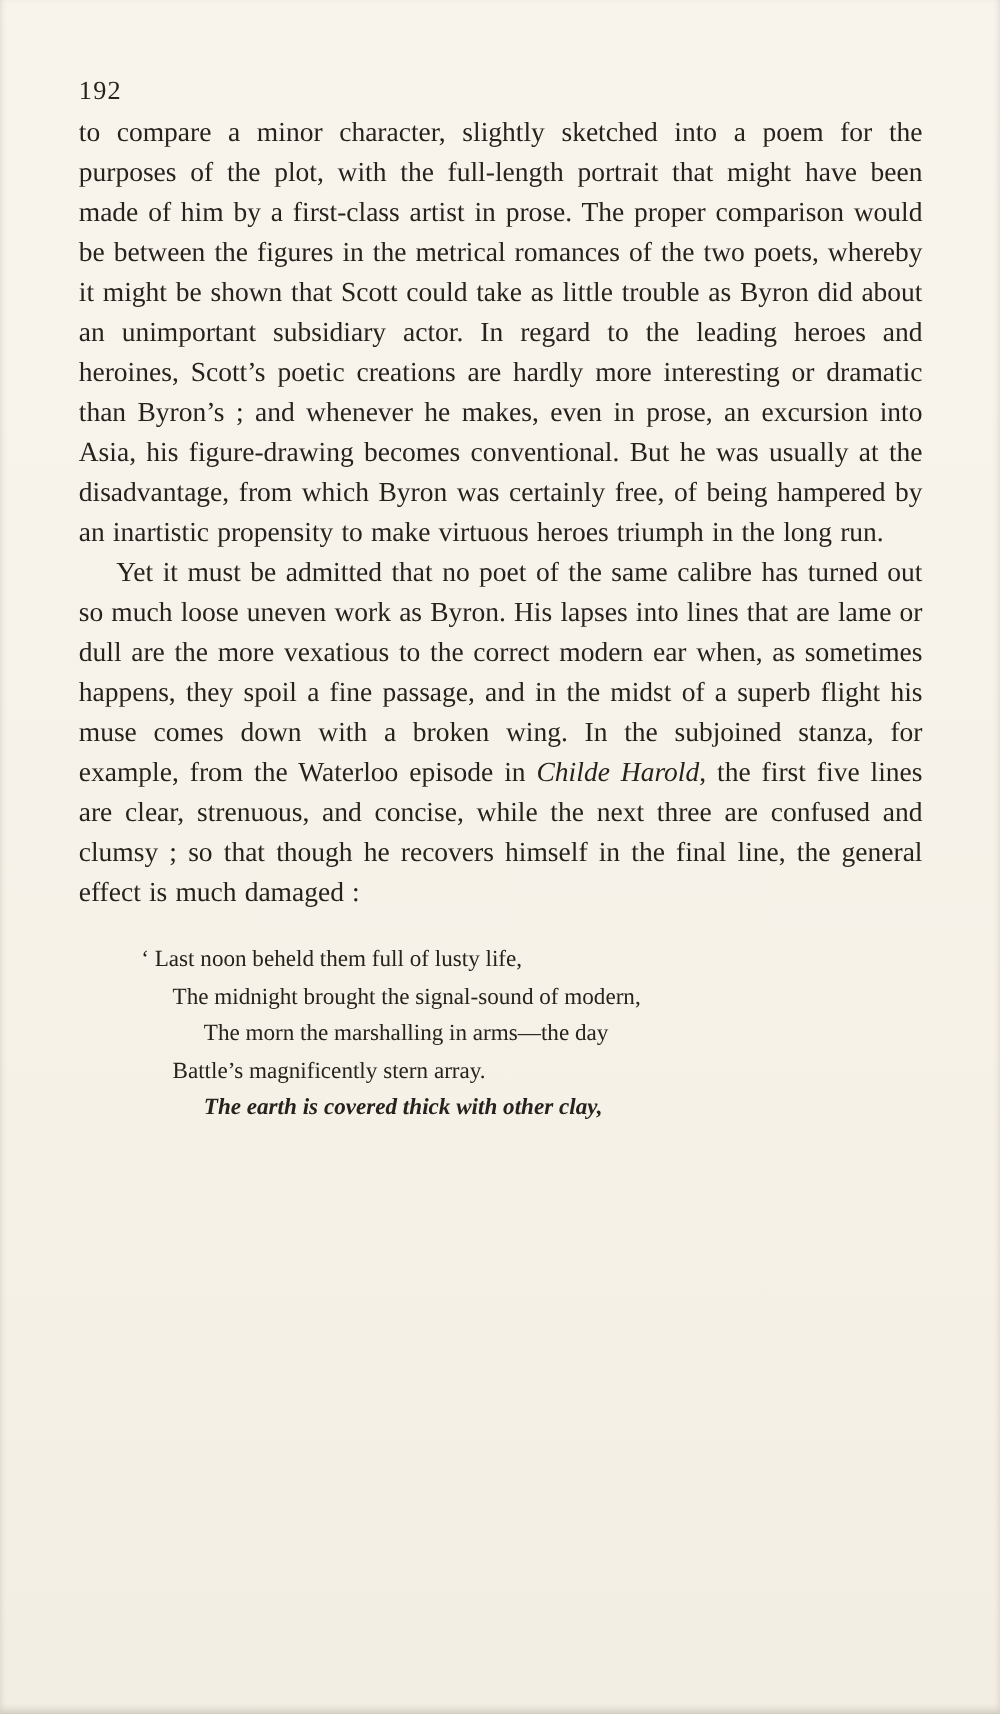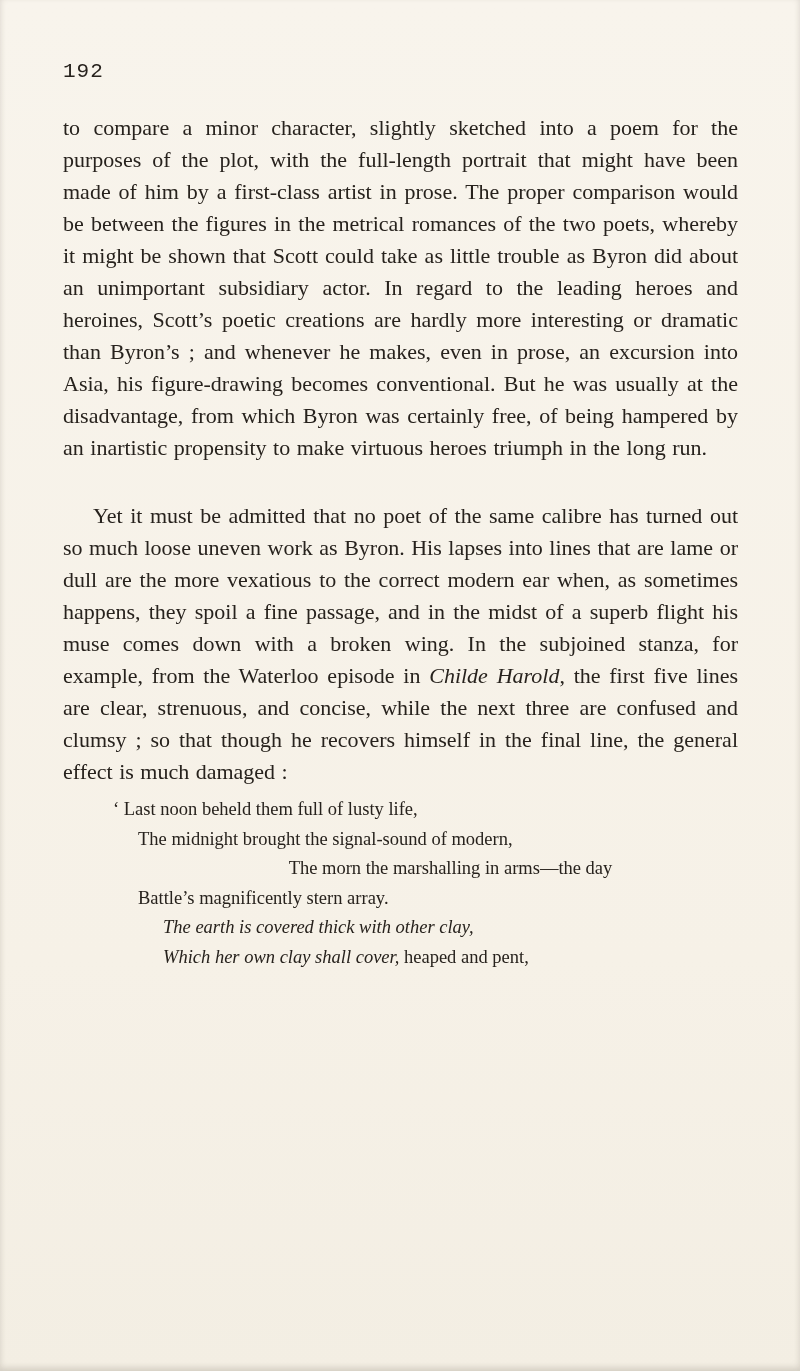--- a/index.html
+++ b/index.html
@@ -16,22 +16,20 @@
     padding: 58px 62px 0 63px;
     background: linear-gradient(180deg, #f8f4ec 0%, #f6f1e7 70%, #f3eee3 100%);
     color: #27221d;
     font-family: "Liberation Serif", "DejaVu Serif", serif;
     overflow: hidden;
     box-shadow: inset 0 -3px 6px rgba(60,50,40,0.18);
   }
   .running-head {
     position: relative;
     height: 32px;
-    margin-bottom: 22px;
-    font-family: Liberation Mono, monospace;
   }
   .page-num {
     position: absolute;
     left: 0;
     top: 2px;
     font-size: 21px;
     letter-spacing: 1px;
   }
   .running-title {
     position: absolute;
@@ -50,24 +48,23 @@
   .body-para {
     margin: 0;
     font-size: 22px;
     line-height: 32px;
     text-align: justify;
     text-indent: 0;
     word-spacing: 1px;
   }
   .body-para.indented {
     text-indent: 30px;
-    margin-top: 36px;
   }
   .poem {
-    margin-top: 7px;
+    margin-top: 24px;
     padding-left: 50px;
     font-size: 18.5px;
     line-height: 29.5px;
   }
   .poem-line {
     white-space: nowrap;
   }
   i { font-style: italic; }
 </style>
 </head>
@@ -78,19 +75,18 @@
     <span class="page-num">192</span>
   </header>
   <main class="text-block">
     <div>
         <p class="body-para"><span>to compare a minor character, slightly sketched into a poem for the purposes of the plot, with the full-length portrait that might have been made of him by a first-class artist in prose. The proper comparison would be between the figures in the metrical romances of the two poets, whereby it might be shown that Scott could take as little trouble as Byron did about an unimportant subsidiary actor. In regard to the leading heroes and heroines, Scott’s poetic creations are hardly more interesting or dramatic than Byron’s ; and whenever he makes, even in prose, an excursion into Asia, his figure-drawing becomes conventional. But he was usually at the disadvantage, from which Byron was certainly free, of being hampered by an inartistic propensity to make virtuous heroes triumph in the long run.</span></p>
         <p class="body-para indented"><span>Yet it must be admitted that no poet of the same calibre has turned out so much loose uneven work as Byron. His lapses into lines that are lame or dull are the more vexatious to the correct modern ear when, as sometimes happens, they spoil a fine passage, and in the midst of a superb flight his muse comes down with a broken wing. In the subjoined stanza, for example, from the Waterloo episode in </span><i>Childe Harold</i><span>, the first five lines are clear, strenuous, and concise, while the next three are confused and clumsy ; so that though he recovers himself in the final line, the general effect is much damaged :</span></p>
       </div>
     <div class="poem">
         <div class="poem-line" style="padding-left: 0px;"><span>‘ Last noon beheld them full of lusty life,</span></div>
         <div class="poem-line" style="padding-left: 25px;"><span>The midnight brought the signal-sound of modern,</span></div>
-        <div class="poem-line" style="padding-left: 50px; text-align: center;"><span>The morn the marshalling in arms—the day</span></div>
+        <div class="poem-line" style="padding-left: 50px;"><span>The morn the marshalling in arms—the day</span></div>
         <div class="poem-line" style="padding-left: 25px;"><span>Battle’s magnificently stern array.</span></div>
-        <div class="poem-line" style="padding-left: 50px;"><i>The earth is covered thick with other clay,</i></div>
-        <div class="poem-line" style="padding-left: 50px;"><i>Which her own clay shall cover,</i><span> heaped and pent,</span></div>
+        <div class="poem-line" style="padding-left: 50px; font-weight: bold;"><i>The earth is covered thick with other clay,</i></div>
       </div>
   </main>
 </div>
 
 </body></html>

